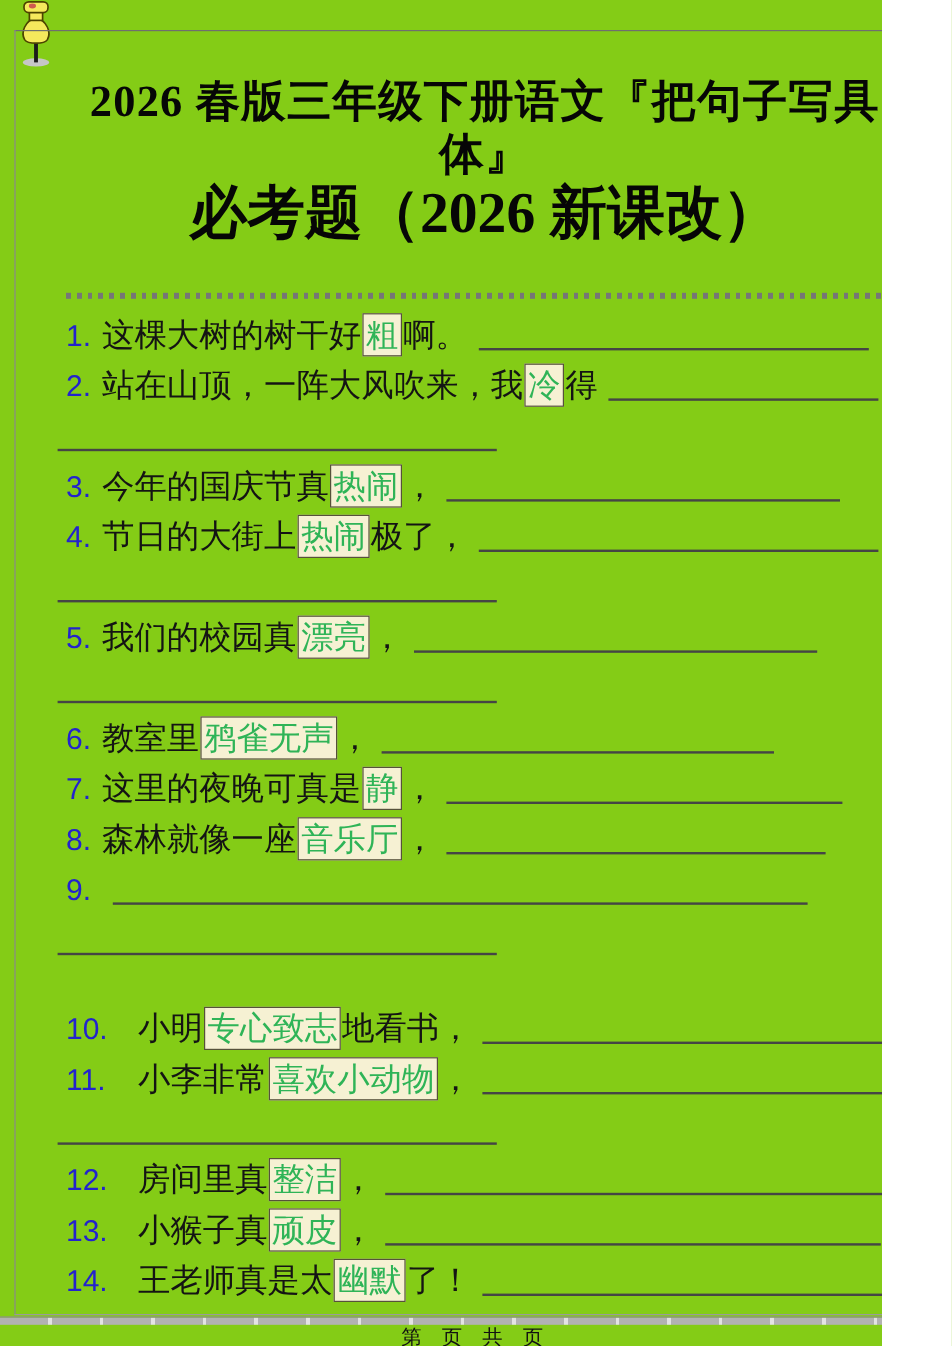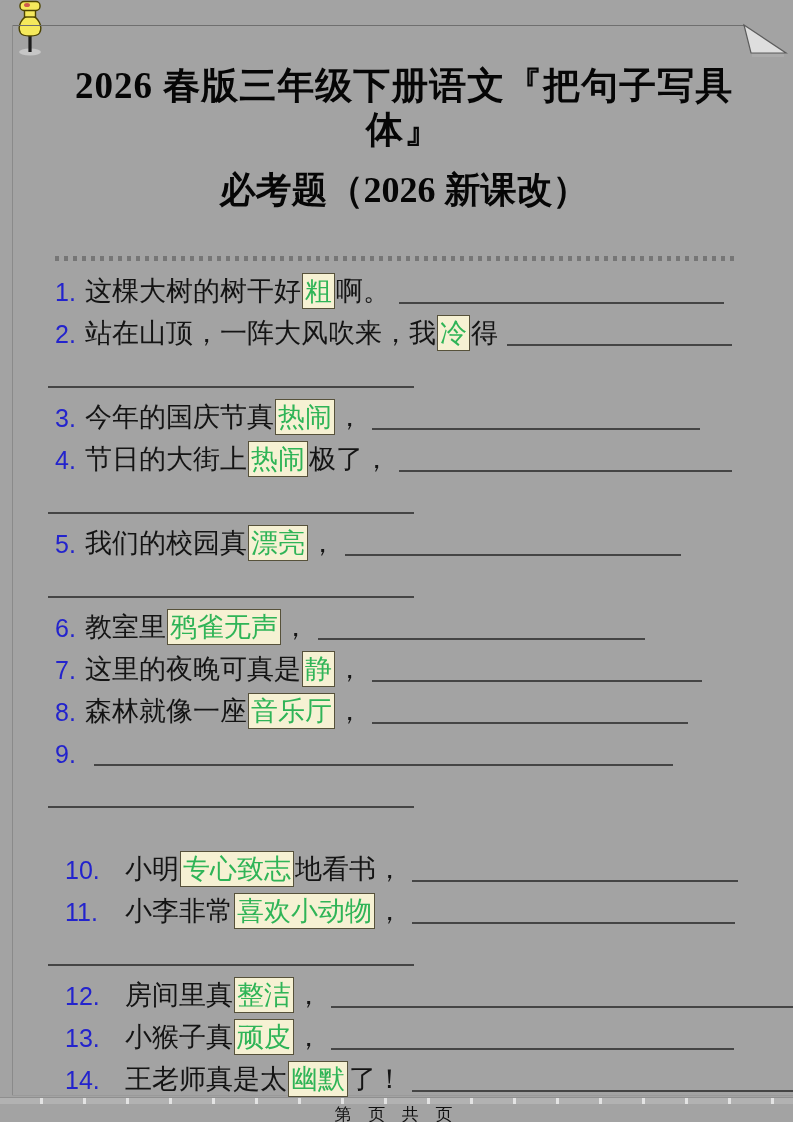--- a/index.html
+++ b/index.html
@@ -1,17 +1,17 @@
 <!DOCTYPE html>
 <html style="--highlight-green: #2fb457; --highlight-bg: #f6f1d3; --highlight-border: #56513a; --number-blue: #2323cd; --underline: #454545; --pin-yellow: #f5e95c; --fold-gray: #dedede;"><head>
 <meta charset="utf-8">
 <style>
   html,body{margin:0;padding:0;background:#ffffff;}
   .canvas{
-    position:relative;width:793px;height:1122px;background:#a3a3a3;overflow:hidden;
+    position:relative;width:735px;height:1122px;background:#84cc16;overflow:hidden;
     font-family:"Liberation Sans","DejaVu Sans",sans-serif;color:#141414;
   }
   
   .border-top{position:absolute;left:12px;top:25px;width:732px;height:1px;background:#6f6f6f;}
   .border-left{position:absolute;left:12px;top:25px;width:1px;height:1071px;background:#8a8a8a;}
   .border-bottom{position:absolute;left:12px;top:1095px;width:781px;height:1px;background:#9a9a9a;}
   .fold-svg{position:absolute;left:738px;top:22px;}
   .pushpin-svg{position:absolute;left:6px;top:0px;}
   .gray-bar{
     position:absolute;left:0;top:1097px;width:793px;height:6px;
@@ -22,29 +22,29 @@
     position:absolute;left:0;top:1103px;width:793px;text-align:center;
     font-size:17px;letter-spacing:6px;color:#111;
   }
   
   .content{position:absolute;left:13px;top:26px;width:780px;padding-left:42px;box-sizing:border-box;}
   .title{
     font-family:"Liberation Serif","DejaVu Serif",serif;font-weight:bold;color:#060606;
     text-align:center;margin:0;
   }
   .title.l1{font-size:37px;line-height:44px;margin-top:38px;letter-spacing:1px;margin-right:40px;}
-  .title.l2{font-size:36px;line-height:44px;margin-top:16px;margin-right:40px;}
+  .title.l2{font-size:48px;line-height:44px;margin-top:4px;margin-right:40px;}
   .dotted-sep{
     height:5px;margin-top:44px;margin-right:56px;
     background:repeating-linear-gradient(90deg,#767676 0 4px,transparent 4px 9px);
   }
   .list{margin-top:6px;}
   .row{display:flex;align-items:flex-end;height:42px;font-size:27px;line-height:34px;}
   .num{flex:none;width:30px;color:var(--number-blue,#2323cd);font-size:25px;}
-  .num.wide{width:60px;margin-left:10px;}
+  .num.wide{width:60px;}
   .txt{flex:none;white-space:nowrap;}
   .hl{
     display:inline-block;padding:0 2px;margin:0 1px;
     border:1.5px solid var(--highlight-border,#56513a);
     background:var(--highlight-bg,#f6f1d3);
     color:var(--highlight-green,#2fb457);
   }
   .fill-line{flex:1 1 auto;margin-left:9px;margin-bottom:5px;border-bottom:2px solid var(--underline,#454545);}
   .blankrow{height:42px;}
   .cont-line{width:366px;margin-left:-7px;margin-bottom:5px;border-bottom:2px solid var(--underline,#454545);}

